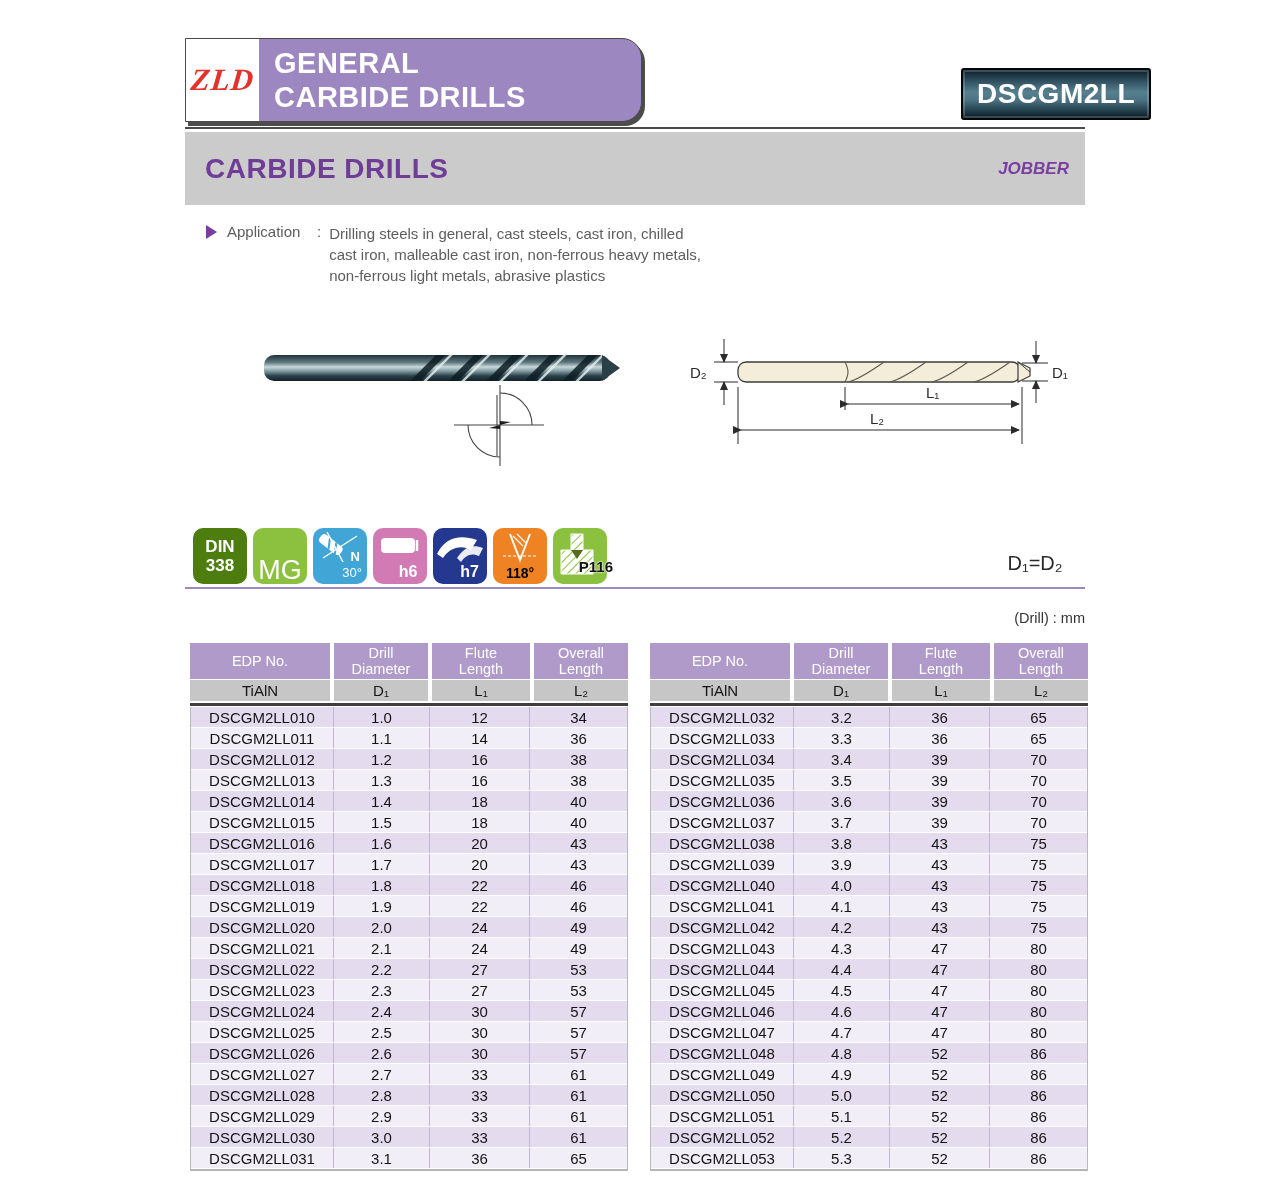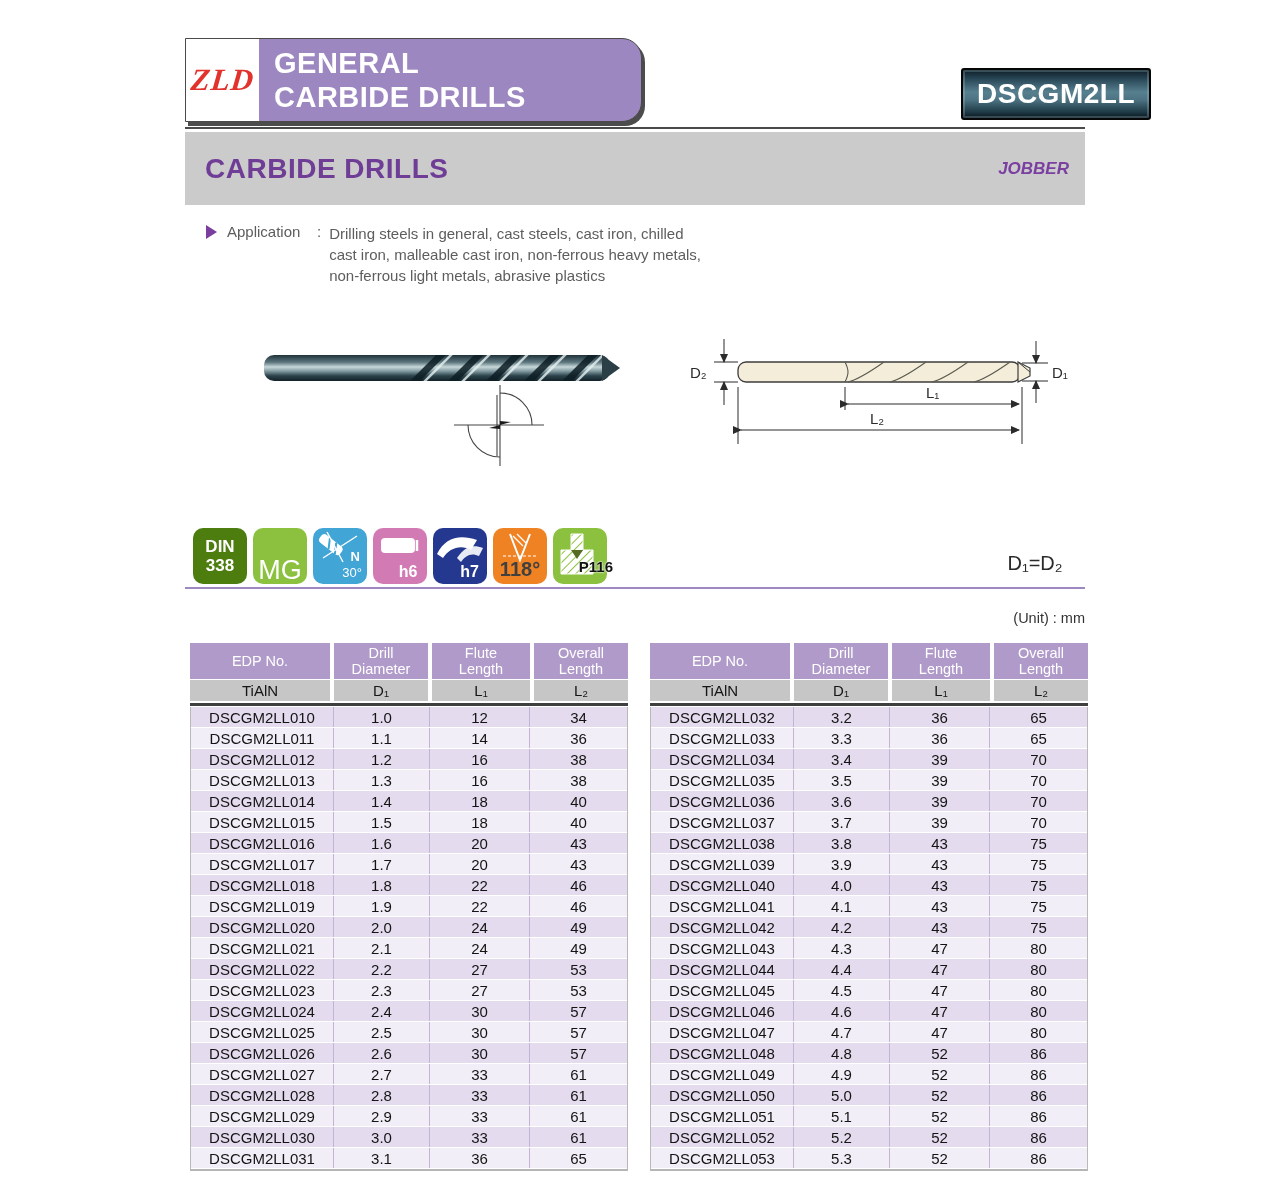--- a/index.html
+++ b/index.html
@@ -56,21 +56,21 @@
   .b-mg{background:#8cc140;display:flex;align-items:center;justify-content:center;}
   .b-mg span{color:#fff;font-weight:400;font-size:27px;margin-top:29px;}
   .b-n30{background:#41a5d6;}
   .b-n30 .lbl{position:absolute;right:7px;top:21px;color:#fff;font-weight:800;font-size:13px;}
   .b-n30 .sub{position:absolute;right:5px;bottom:4px;color:#fff;font-weight:400;font-size:13px;margin-top:45px;}
   .b-h6{background:#d27ab4;}
   .b-h6 .lbl{position:absolute;left:0;right:0;bottom:3px;text-align:center;color:#fff;font-weight:800;font-size:16px;padding-left:16px;}
   .b-h7{background:#25388f;}
   .b-h7 .lbl{position:absolute;right:8px;bottom:3px;color:#fff;font-weight:800;font-size:16px;}
   .b-118{background:#ef8222;}
-  .b-118 .lbl{position:absolute;left:0;right:0;bottom:3px;text-align:center;color:#404040;font-weight:800;font-size:20px;}
+  .b-118 .lbl{position:absolute;left:0;right:0;bottom:3px;text-align:center;color:#000000;font-weight:800;font-size:14px;}
   .b-p116{background:#8cc140;}
   .b-p116 .lbl{position:absolute;right:-6px;bottom:9px;color:#111;font-weight:800;font-size:15px;
                text-shadow:0 0 2px #fff,0 0 2px #fff;}
 
   .d1d2{position:absolute;left:985px;top:552px;width:100px;text-align:center;
         font-size:20px;color:#2b2b2b;}
   .purple-rule{position:absolute;left:185px;top:587px;width:900px;height:2px;background:#9e88c2;}
   .unit-note{position:absolute;left:935px;top:610px;width:150px;text-align:right;
              font-size:14.5px;color:#333;}
 
@@ -273,21 +273,21 @@
         </defs>
         <path d="M8,22 h10 v-16 h12 v16 h10 v24 h-32 z" fill="url(#hatch)" stroke="#fff" stroke-width="1"></path>
         <polygon points="18,22 30,22 24,31" fill="#556b21"></polygon>
       </svg>
       <span class="lbl">P116</span>
     </div>
   </div>
 
   <div class="d1d2">D₁=D₂</div>
   <div class="purple-rule"></div>
-  <div class="unit-note">(Unit) : mm</div>
+  <div class="unit-note">(Drill) : mm</div>
 
   <div class="dtable left">
     <div class="thead">
       <div class="hcell">EDP No.</div>
       <div class="hcell">Drill
 Diameter</div>
       <div class="hcell">Flute
 Length</div>
       <div class="hcell">Overall
 Length</div>

